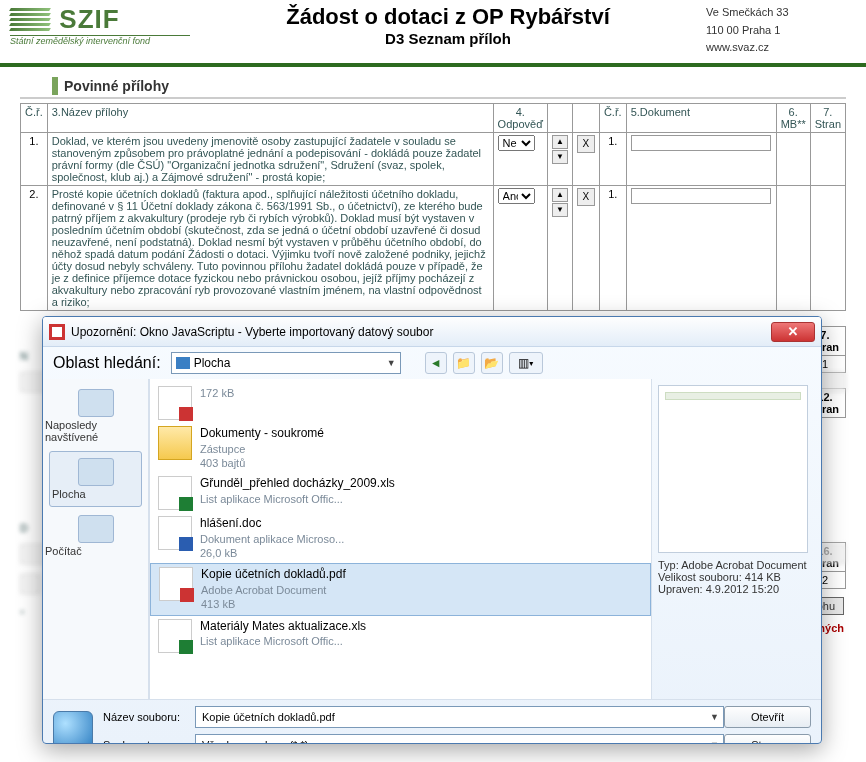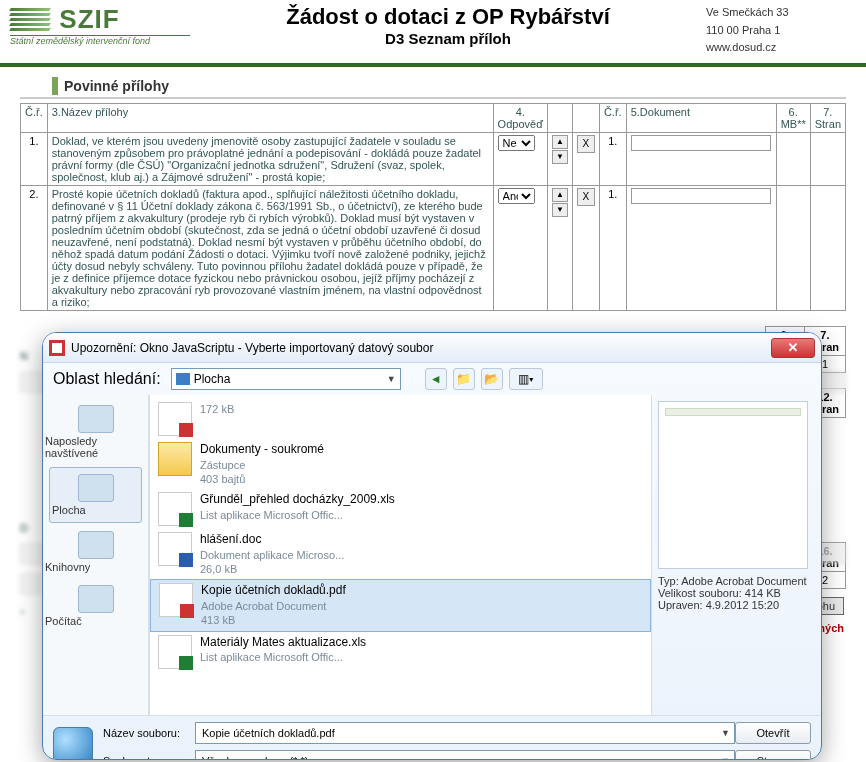--- a/index.html
+++ b/index.html
@@ -30,22 +30,22 @@
   .row-num { text-align:center; width:24px;}
   .blurred-bg { position:absolute; top:320px; left:0; right:0; height:440px; filter: blur(2px); opacity:0.7; font-size:11px; color:#355;}
   .blurred-bg .stub { height:20px; background:#eee; margin:10px 20px; border:1px solid #ccc;}
   .right-stats { position:absolute; right:20px; font-size:11px; }
   .right-stats table { border-collapse:collapse;}
   .right-stats th, .right-stats td { border:1px solid #999; padding:2px 6px; text-align:center;}
   .btn-attach { position:absolute; right:22px; top:597px; font-size:11px; padding:2px 8px; border:1px solid #666; background:#e8e8e8; color:#333;}
   .note-red { position:absolute; right:22px; top:622px; font-size:11px; color:#a00; font-weight:bold;}
 
   
-  .dialog { position:absolute; top:332px; left:42px; width:780px; height:428px;
-    border:1px solid #4b7ab0; border-radius:14px; box-shadow:0 6px 24px rgba(0,0,0,0.35);
+  .dialog { position:absolute; top:316px; left:42px; width:780px; height:428px;
+    border:1px solid #4b7ab0; border-radius:4px; box-shadow:0 6px 24px rgba(0,0,0,0.35);
     background: linear-gradient(180deg,#f7fbff 0%, #eaf2fb 100%); overflow:hidden;}
   .dlg-title { height:30px; display:flex; align-items:center; padding:0 6px;
     background: linear-gradient(180deg,#fefefe 0%, #e3edf8 100%); border-bottom:1px solid #c7d7ea;}
   .dlg-title .ico { width:16px; height:16px; background:#c33; margin-right:6px; position:relative;}
   .dlg-title .ico::after{content:"";position:absolute;inset:3px;background:#fff;}
   .dlg-title .txt { font-size:12px; flex:1;}
   .dlg-close { width:44px; height:20px; border:1px solid #a33; border-radius:3px;
     background:linear-gradient(180deg,#e77 0%, #c33 100%); color:#fff; text-align:center; font-weight:bold; line-height:18px; font-size:13px;}
   .dlg-toolbar { height:32px; display:flex; align-items:center; padding:0 10px; gap:6px;}
   .dlg-toolbar label { font-size:16px; margin-right:4px;}
@@ -71,21 +71,21 @@
   .preview { width:170px; padding:6px; border-left:1px solid #d6e0ec; font-size:11px; color:#333;}
   .preview-box { width:150px; height:168px; border:1px solid #c1cedd; background:#fff; margin-bottom:6px; padding:6px;}
   .preview-box .stripe { height:8px; background:#e8efe4; border:1px solid #cdddc2; margin-bottom:30px;}
   .dlg-bottom { display:flex; align-items:center; gap:10px; padding:6px 10px; border-top:1px solid #d6e0ec;}
   .dlg-bottom .globe { width:40px; height:40px; border-radius:6px; background:radial-gradient(circle at 30% 30%, #aee0ff, #2b7cc0); border:1px solid #4a7aa8;}
   .dlg-bottom .rows { flex:1; display:flex; flex-direction:column; gap:6px;}
   .dlg-bottom .row { display:flex; align-items:center; }
   .dlg-bottom .row label { font-size:11px; min-width:92px;}
   .combo { flex:1; height:22px; border:1px solid #7a99b8; background:#fff; display:flex; align-items:center; padding:0 6px; font-size:11px; position:relative;}
   .combo .drop { position:absolute; right:4px; font-size:9px; color:#444;}
-  .win-btn { width:76px; height:22px; border:1px solid #8a9bab; border-radius:3px;
+  .win-btn { width:87px; height:22px; border:1px solid #8a9bab; border-radius:3px;
     background:linear-gradient(180deg,#fefefe,#e7edf3); font-size:11px;}
 </style>
 </head>
 <body>
 
 <div class="header">
   <div class="logo-area">
     <div>
       <span class="logo-lines">
         <span></span><span></span><span></span><span></span><span></span>
@@ -94,21 +94,21 @@
     </div>
     <div class="logo-sub">Státní zemědělský intervenční fond</div>
   </div>
   <div class="title-area">
     <div class="title-main">Žádost o dotaci z OP Rybářství</div>
     <div class="title-sub">D3 Seznam příloh</div>
   </div>
   <div class="addr-area">
     <div>Ve Smečkách 33</div>
     <div>110 00 Praha 1</div>
-    <div>www.dosud.cz</div>
+    <div>www.svaz.cz</div>
   </div>
 </div>
 <div class="green-rule"></div>
 
 <div class="section-title-bar">
   <div class="bar"></div>
   <h2>Povinné přílohy</h2>
 </div>
 <div class="section-under"></div>
 
@@ -242,24 +242,20 @@
         <div class="place">
           <div class="pic"></div>
           <div>Naposledy navštívené</div>
         </div>
         <div class="place selected">
           <div class="pic"></div>
           <div>Plocha</div>
         </div>
         <div class="place">
           <div class="pic"></div>
-          <div>Knihovny</div>
-        </div>
-        <div class="place">
-          <div class="pic"></div>
           <div>Počítač</div>
         </div>
       </div>
     <div class="file-list" id="file-list">
         <div class="file-item">
           <div class="file-icon badge-pdf"></div>
           <div class="file-meta">
             <div class="n"></div>
             <div class="d">172 kB</div>
           </div>

